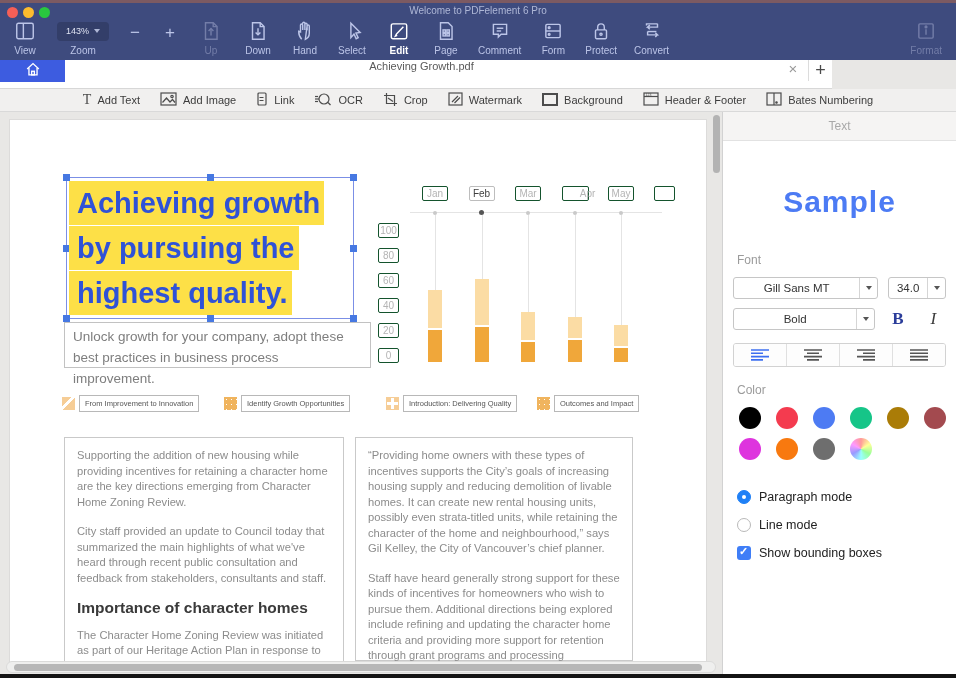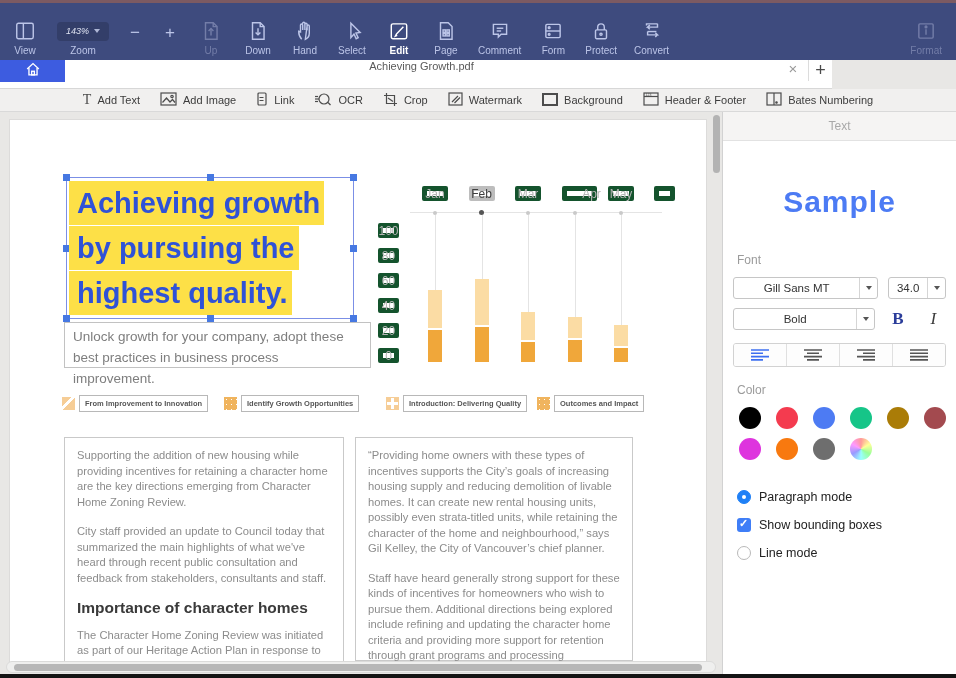--- a/index.html
+++ b/index.html
@@ -10,21 +10,21 @@
   #edge-top { position:absolute; top:0; left:0; width:956px; height:3px; background:#7c5a62; z-index:9; }
   #edge-bottom { position:absolute; bottom:0; left:0; width:956px; height:4px; background:#141414; z-index:9; }
   #topbar { position:absolute; top:0; left:0; width:956px; height:60px; background:#3e4b7e; }
   #titlebar { position:absolute; top:2px; left:0; width:956px; height:15px; }
   .tl { position:absolute; top:5px; width:11px; height:11px; border-radius:50%; }
   .tl.red{ left:7px; background:#f55f57;} .tl.yellow{ left:23px; background:#fdbc2e;} .tl.green{ left:39px; background:#29c83f;}
   #win-title { width:100%; text-align:center; font-size:10px; color:#aeb7d6; padding-top:3px; }
 
   #toolbar { position:absolute; top:15px; left:10px; right:6px; height:45px; display:flex; align-items:center; }
   .titem { display:flex; flex-direction:column; align-items:center; justify-content:flex-start; color:#bcc5e8; margin-right:17px; min-width:30px; cursor:default; }
-  .titem .ico { height:24px; display:flex; align-items:center; justify-content:flex-end;font-style:italic; }
+  .titem .ico { height:24px; display:flex; align-items:center; justify-content:flex-end; }
   .titem .lbl { font-size:10px; margin-top:2px; color:#bcc5e8; white-space:nowrap; }
   .titem.dim, .titem.dim .lbl { color:#737da8; }
   .titem.dim svg { stroke:#737da8; }
   .titem.active .lbl { color:#ffffff; font-weight:bold; }
   .titem.active svg { stroke:#ffffff; }
   .titem svg { stroke:#bcc5e8; fill:none; stroke-width:1.3; }
   #zoom-pill { background:#333e69; border-radius:4px; width:52px; height:19px; display:flex; align-items:center; justify-content:center; gap:5px; color:#dfe3f2; font-size:9px; }
   #zoom-pill .caret { width:0; height:0; border-left:3.5px solid transparent; border-right:3.5px solid transparent; border-top:4px solid #aeb7d6; }
   .pm { color:#bcc5e8; font-size:17px; margin-right:17px; margin-top:-10px; width:18px; text-align:center; }
   #fmt-item { margin-left:auto; margin-right:8px; }
@@ -52,35 +52,35 @@
   
   #sel-box { position:absolute; left:56px; top:57px; width:288px; height:142px; border:1px solid #7b8fe6; }
   .handle { position:absolute; width:7px; height:7px; background:#4678e2; }
   #heading { position:absolute; left:59px; top:61px; width:300px; }
   #heading .hl { display:block; margin-bottom:1px; }
   #heading .hl span { display:inline-block; background:#fde047; color:#2f52d7; font-weight:bold; font-size:29px; line-height:36px; padding:4px 4px 4px 8px; letter-spacing:0px; }
   #subtitle-box { position:absolute; left:54px; top:202px; width:307px; height:46px; border:1px solid #c2c2c2; padding:3px 8px; font-size:13.5px; line-height:21px; color:#7e7e7e; }
 
   
   #mini-chart { position:absolute; left:360px; top:60px; width:312px; height:195px; }
-  .cbox { position:absolute; border:5px solid #14532d; border-radius:2px; color:#b4b4b4; font-size:12px; display:flex; align-items:center; justify-content:center; background:#fff; }
+  .cbox { position:absolute; border:1px solid #14532d; border-radius:2px; color:#b4b4b4; font-size:10px; display:flex; align-items:center; justify-content:center; background:#fff; }
   .cbox.sel { color:#3f3f3f; border-color:#bdbdbd; }
   .cline { position:absolute; background:#e4e4e4; }
   .cdot { position:absolute; border-radius:50%; background:#c9c9c9; }
   .cdot.sel { background:#555; }
   .cbar { position:absolute; }
 
   
   .tag { position:absolute; top:275px; height:16px; display:flex; align-items:center; gap:4px; }
   .tag-ico { width:13px; height:13px; background:#f6cd96; position:relative; overflow:hidden; }
   .tag-ico.stripe { background:linear-gradient(135deg,#f6cd96 38%,#ffffff 38%,#ffffff 52%,#f6cd96 52%); }
   .tag-ico.dots { background-image:radial-gradient(#ffffff 22%, transparent 23%); background-size:5px 5px; background-color:#f0b45e; }
   .tag-ico.plus::before { content:""; position:absolute; left:5px; top:1px; width:3px; height:11px; background:#fff; }
   .tag-ico.plus::after { content:""; position:absolute; left:1px; top:5px; width:11px; height:3px; background:#fff; }
-  .tag-lbl { border:1px solid #b8b8b8; font-size:7.5px; font-weight:bold; color:#555; padding:3px 5px; background:#fff; white-space:nowrap; }
+  .tag-lbl { border:1px solid #b8b8b8; font-size:7.5px; font-weight:normal; color:#555; padding:3px 5px; background:#fff; white-space:nowrap; }
 
   
   .col { position:absolute; top:317px; border:1px solid #c9c9c9; padding:10px 12px; font-size:11.2px; line-height:15.5px; color:#8c8c8c; background:#fff; }
   #col-left { left:54px; width:280px; height:250px; }
   #col-right { left:345px; width:278px; height:224px; }
   .col p { margin-bottom:14px; }
   #col-left h3 { font-size:15.5px; color:#3a3a3a; margin:2px 0 12px 0; font-weight:bold; }
 
   
   #sidebar { position:absolute; top:112px; left:722px; width:234px; height:562px; background:#ffffff; border-left:1px solid #d2d2d2; }
@@ -111,20 +111,26 @@
   .cb { width:14px; height:14px; border-radius:3px; background:#3f7ef7; position:relative; }
   .cb::after { content:"✓"; position:absolute; left:2px; top:-1px; color:#fff; font-size:11px; font-weight:bold; }
 </style>
 </head>
 <body>
 
 <div id="window">
   <div id="edge-top"></div>
 
   <div id="topbar">
+    <div id="titlebar">
+      <span class="tl red"></span>
+      <span class="tl yellow"></span>
+      <span class="tl green"></span>
+      <div id="win-title">Welcome to PDFelement 6 Pro</div>
+    </div>
 
     <div id="toolbar">
       <div class="titem">
         <span class="ico">
           <svg width="22" height="22" viewBox="0 0 20 20">
               <rect x="2.5" y="3" width="15" height="14" rx="1.5"></rect>
               <line x1="8.5" y1="3" x2="8.5" y2="17"></line>
             </svg>
         </span>
         <span class="lbl">View</span>
@@ -521,24 +527,24 @@
         <span class="swatch" style="background: rgb(110, 110, 110);"></span>
         <span class="swatch rainbow"></span>
       </div>
 
     <div id="modes">
       <div class="mode-row">
         <span class="radio checked"></span>
         <span>Paragraph mode</span>
       </div>
       <div class="mode-row">
+        <span class="radio"></span>
+        <span>Line mode</span>
+      </div>
+      <div class="mode-row">
         <span class="cb"></span>
         <span>Show bounding boxes</span>
       </div>
-      <div class="mode-row">
-        <span class="radio"></span>
-        <span>Line mode</span>
-      </div>
     </div>
   </div>
 
   <div id="edge-bottom"></div>
 </div>
 
 </body></html>

